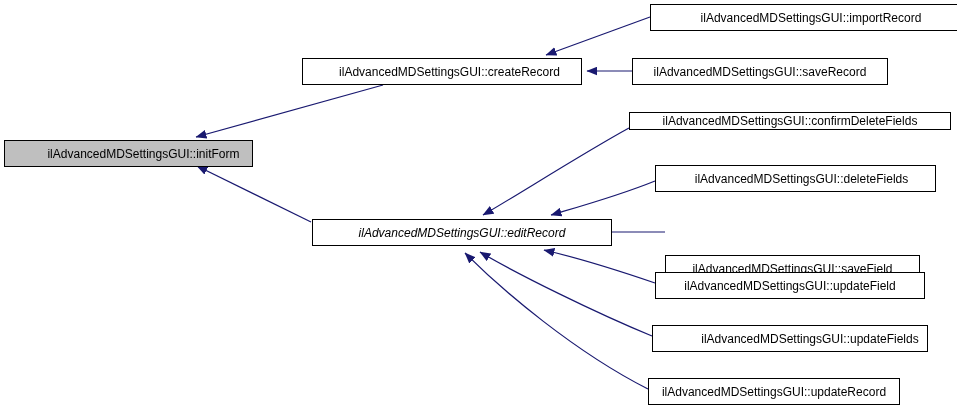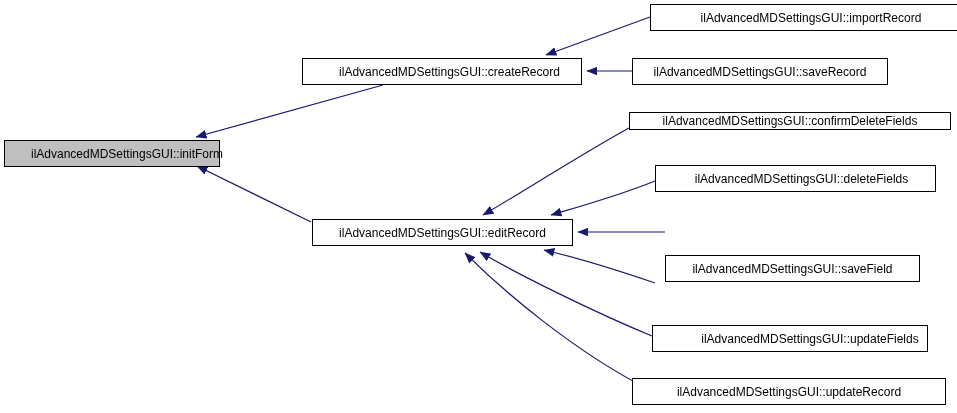--- a/index.html
+++ b/index.html
@@ -36,31 +36,31 @@
     color: #000000;
     white-space: nowrap;
     z-index: 2;
     cursor: pointer;
   }
   .node.highlight {
     background: #bfbfbf;
     cursor: default;
   }
   
-  #n-initform            { left:   4px; top: 140px; width: 216px; height: 27px; padding-left: 30px; }
+  #n-initform            { left:   4px; top: 140px; width: 249px; height: 27px; padding-left: 30px; }
   #n-createrecord        { left: 302px; top:  58px; width: 280px; height: 27px; padding-left: 15px; }
-  #n-editrecord          { left: 312px; top: 219px; width: 261px; height: 27px; }
+  #n-editrecord          { left: 312px; top: 219px; width: 300px; height: 27px; font-style: italic; }
   #n-importrecord        { left: 650px; top:   4px; width: 322px; height: 27px; }
   #n-saverecord          { left: 632px; top:  58px; width: 256px; height: 27px; }
   #n-confirmdeletefields { left: 629px; top: 112px; width: 322px; height: 18px; }
   #n-deletefields        { left: 655px; top: 165px; width: 281px; height: 27px; padding-left: 12px; }
   #n-savefield           { left: 665px; top: 219px; width: 255px; height: 27px; margin-top: 36px; }
   #n-updatefield         { left: 655px; top: 272px; width: 270px; height: 27px; }
   #n-updatefields        { left: 652px; top: 325px; width: 276px; height: 27px; padding-left: 40px; }
-  #n-updaterecord        { left: 632px; top: 378px; width: 314px; height: 27px; }
+  #n-updaterecord        { left: 648px; top: 378px; width: 252px; height: 27px; }
   .edge {
     fill: none;
     stroke: #191970;
     stroke-width: 1.2;
   }
 </style>
 </head>
 <body>
 
 <div id="canvas">
@@ -92,18 +92,19 @@
   <div class="node" id="n-importrecord">ilAdvancedMDSettingsGUI::importRecord</div>
 
   <div class="node" id="n-saverecord">ilAdvancedMDSettingsGUI::saveRecord</div>
 
   <div class="node" id="n-confirmdeletefields">ilAdvancedMDSettingsGUI::confirmDeleteFields</div>
 
   <div class="node" id="n-deletefields">ilAdvancedMDSettingsGUI::deleteFields</div>
 
   <div class="node" id="n-savefield">ilAdvancedMDSettingsGUI::saveField</div>
 
+  <div class="node" id="n-updatefield">ilAdvancedMDSettingsGUI::updateField</div>
 
   <div class="node" id="n-updatefields">ilAdvancedMDSettingsGUI::updateFields</div>
 
   <div class="node" id="n-updaterecord">ilAdvancedMDSettingsGUI::updateRecord</div>
 
 </div>
 
 </body></html>

